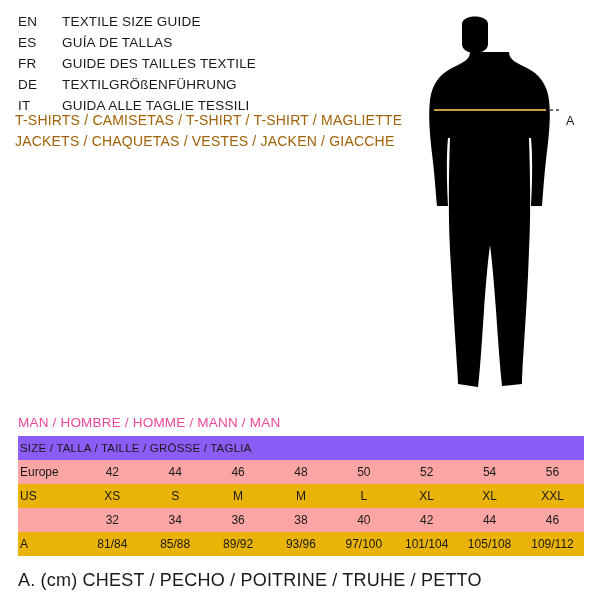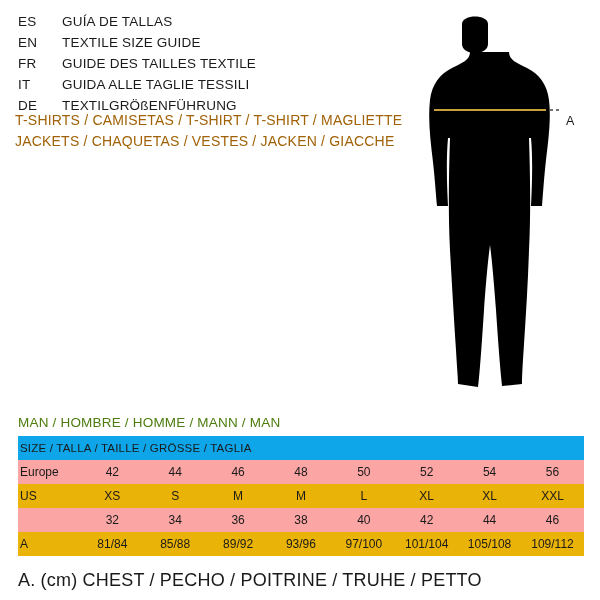--- a/index.html
+++ b/index.html
@@ -83,36 +83,36 @@
   .table-section {
     position: absolute;
     left: 18px;
     top: 415px;
     width: 566px;
   }
   .table-title {
     font-size: 13.5px;
     letter-spacing: 0.2px;
     margin-bottom: 6px;
-    color: #4d7c0f;
+    color: #ec4899;
   }
   table.size-table {
     border-collapse: collapse;
     width: 566px;
     font-size: 12px;
     table-layout: fixed;
   }
   table.size-table td {
     padding: 3px 0 3px 0;
     height: 18px;
     vertical-align: middle;
     color: #1a1a1a;
   }
   .row-header td {
-    background: #0ea5e9;
+    background: #8b5cf6;
     font-size: 11.5px;
     letter-spacing: 0.2px;
     padding-left: 2px;
   }
   .row-shade td {
     background: #fca5a5;
   }
   .row-plain td {
     background: #eab308;
   }
@@ -130,38 +130,38 @@
     color: #1a1a1a;
   }
 </style>
 </head>
 <body>
 
 <div class="page">
 
   <div class="legend">
     <div class="legend-row">
+      <span class="legend-code">EN</span>
+      <span class="legend-text">TEXTILE SIZE GUIDE</span>
+    </div>
+    <div class="legend-row">
       <span class="legend-code">ES</span>
       <span class="legend-text">GUÍA DE TALLAS</span>
     </div>
     <div class="legend-row">
-      <span class="legend-code">EN</span>
-      <span class="legend-text">TEXTILE SIZE GUIDE</span>
-    </div>
-    <div class="legend-row">
       <span class="legend-code">FR</span>
       <span class="legend-text">GUIDE DES TAILLES TEXTILE</span>
     </div>
     <div class="legend-row">
+      <span class="legend-code">DE</span>
+      <span class="legend-text">TEXTILGRÖßENFÜHRUNG</span>
+    </div>
+    <div class="legend-row">
       <span class="legend-code">IT</span>
       <span class="legend-text">GUIDA ALLE TAGLIE TESSILI</span>
-    </div>
-    <div class="legend-row">
-      <span class="legend-code">DE</span>
-      <span class="legend-text">TEXTILGRÖßENFÜHRUNG</span>
     </div>
   </div>
 
   <div class="categories">
     <div class="category-line">T-SHIRTS / CAMISETAS / T-SHIRT / T-SHIRT / MAGLIETTE</div>
     <div class="category-line">JACKETS / CHAQUETAS / VESTES / JACKEN / GIACCHE</div>
   </div>
 
   <div class="figure-wrap">
     <svg class="figure-svg" width="200" height="400" viewBox="0 0 200 400">

